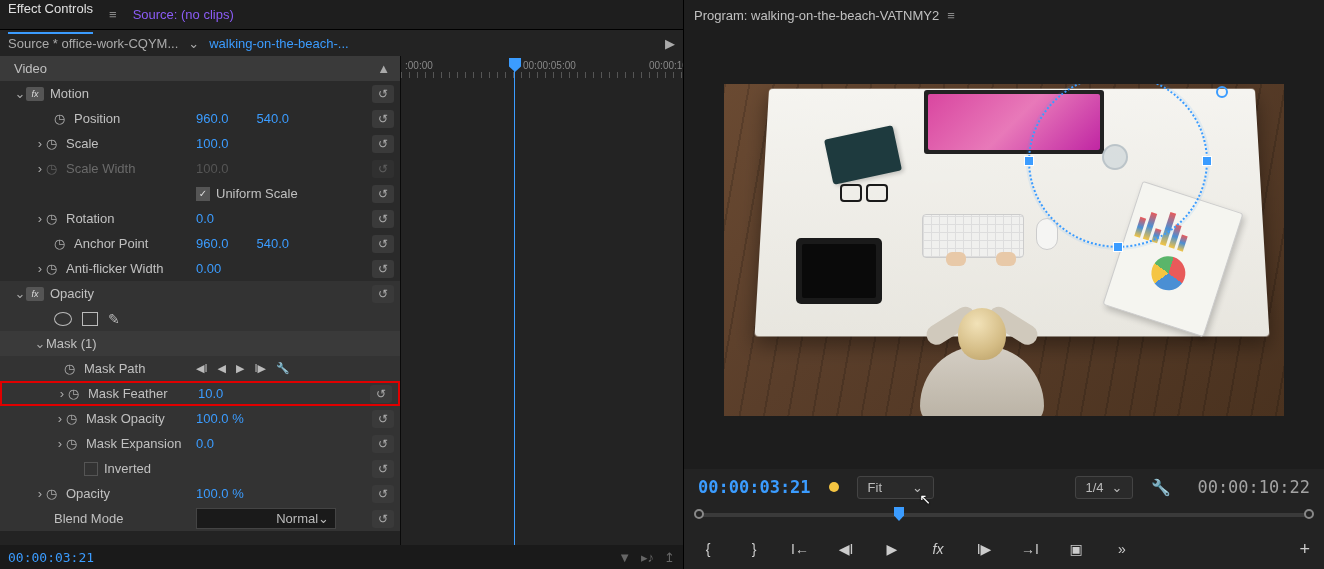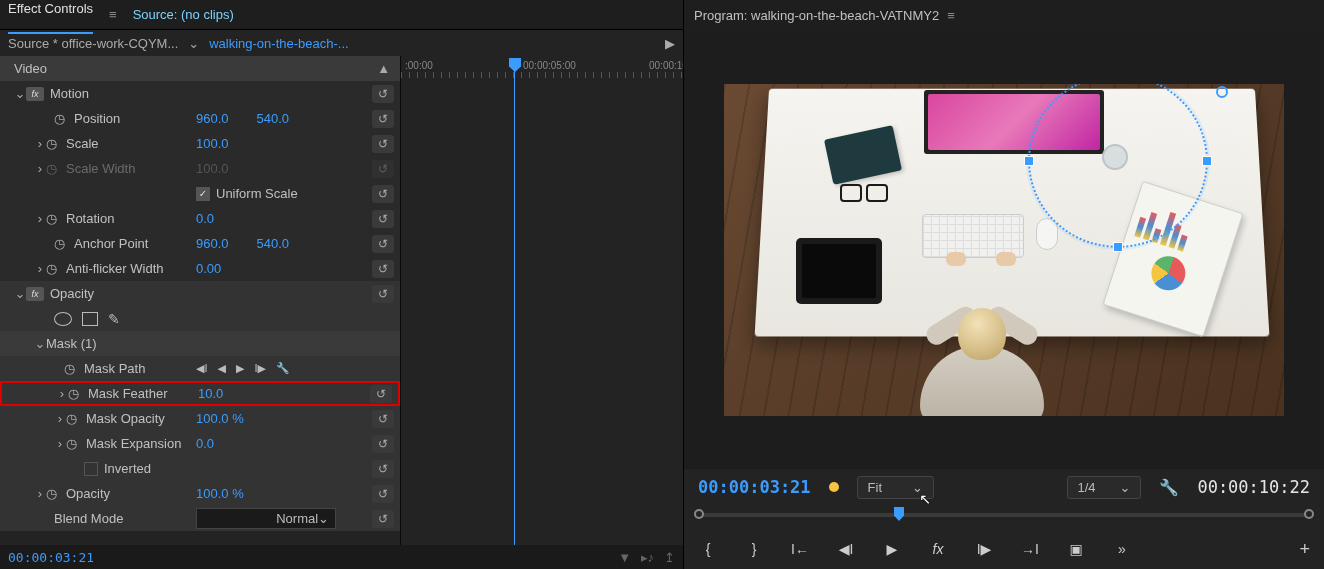--- a/index.html
+++ b/index.html
@@ -4,21 +4,21 @@
 <style>
   * { box-sizing: border-box; margin: 0; padding: 0; font-family: "Segoe UI", Arial, sans-serif; }
   body { background: #1a1a1a; color: #c0c0c0; font-size: 13px; width: 1324px; height: 569px; display: flex; overflow: hidden; }
 
   
   .left-panel { width: 694px; height: 569px; background: #232323; display: flex; flex-direction: column; border-right: 1px solid #000; }
   
   .panel-tabs { height: 30px; display: flex; align-items: center; padding: 0 8px; background: #1e1e1e; border-bottom: 1px solid #000; gap: 16px; }
   .tab-active { color: #e0e0e0; border-bottom: 2px solid #3b9cff; padding-bottom: 16px; padding-top: 6px; }
   .tab-icon { color: #888; cursor: pointer; }
-  .source-label { color: #7dd3fc; text-align: right; }
+  .source-label { color: #8b5cf6; text-align: right; }
   
   .source-row { height: 26px; display: flex; align-items: center; padding: 0 8px; gap: 6px; }
   .src-path { color: #aaa; flex: 0 0 auto; max-width: 200px; overflow: hidden; text-overflow: ellipsis; white-space: nowrap; }
   .dd-caret { color: #aaa; padding: 0 4px; }
   .clip-link { color: #3b9cff; max-width: 150px; overflow: hidden; text-overflow: ellipsis; white-space: nowrap; }
   .play-tri { color: #aaa; margin-left: 6px; }
   
   
   .ec-body { flex: 1; display: flex; overflow: hidden; }
   .ec-props { width: 400px; background: #232323; overflow-y: auto; }
@@ -121,23 +121,23 @@
   .mask-ellipse .h-l { left: -6px; top: calc(50% - 5px); }
   .mask-ellipse .h-r { right: -6px; top: calc(50% - 5px); }
   .mask-ellipse .h-o { right: -22px; top: 10px; width: 12px; height: 12px; background: transparent; border: 2px solid #3b9cff; border-radius: 50%; }
 
   
   .prog-info { height: 36px; display: flex; align-items: center; padding: 0 14px; gap: 18px; }
   .big-tc { color: #3b9cff; font-family: monospace; font-size: 17px; font-weight: 600; }
   .yellow-dot { width: 10px; height: 10px; background: #f5c542; border-radius: 50%; }
   .fit-dd { background: #2a2a2a; border: 1px solid #444; padding: 3px 10px; display: flex; align-items: center; gap: 30px; color: #bbb; border-radius: 3px; position: relative; }
   .cursor-ptr { position: absolute; right: 2px; top: 14px; font-size: 14px; color: #fff; filter: drop-shadow(0 0 1px #000); }
-  .quarter-dd { background: #2a2a2a; border: 1px solid #444; padding: 3px 10px; display: flex; gap: 24px; color: #bbb; border-radius: 3px; }
+  .quarter-dd { background: #2a2a2a; border: 1px solid #444; padding: 3px 10px; display: flex; gap: 8px; color: #bbb; border-radius: 3px; }
   .spacer { flex: 1; }
-  .dur-tc { color: #e5e5e5; font-family: monospace; font-size: 17px; }
+  .dur-tc { color: #a3a3a3; font-family: monospace; font-size: 17px; margin-left: 8px; }
   .wrench-ico { color: #bbb; font-size: 16px; }
 
   .prog-slider { height: 24px; position: relative; padding: 0 14px; }
   .slider-track { position: absolute; left: 14px; right: 14px; top: 8px; height: 4px; background: #3a3a3a; border-radius: 2px; }
   .slider-knob-l, .slider-knob-r { position: absolute; top: 4px; width: 10px; height: 10px; border: 2px solid #888; border-radius: 50%; background: #232323; }
   .slider-knob-l { left: 10px; } .slider-knob-r { right: 10px; }
   .slider-mark { position: absolute; left: 210px; top: 2px; width: 10px; height: 14px; background: #3b9cff; clip-path: polygon(0 0,100% 0,100% 60%,50% 100%,0 60%); }
 
   .transport { height: 40px; display: flex; align-items: center; justify-content: center; gap: 26px; color: #ccc; font-size: 14px; padding: 0 14px; }
   .transport .plus { margin-left: auto; font-size: 18px; }

